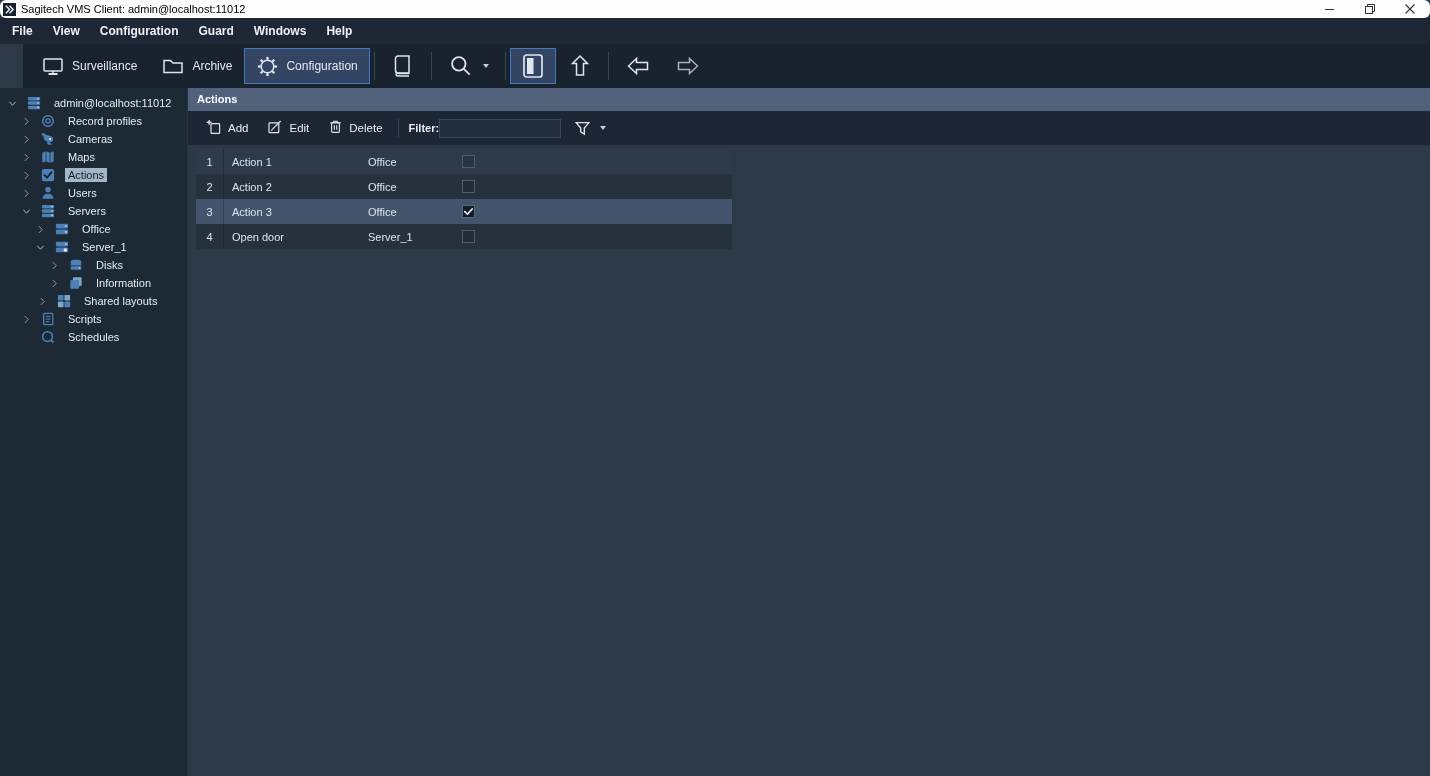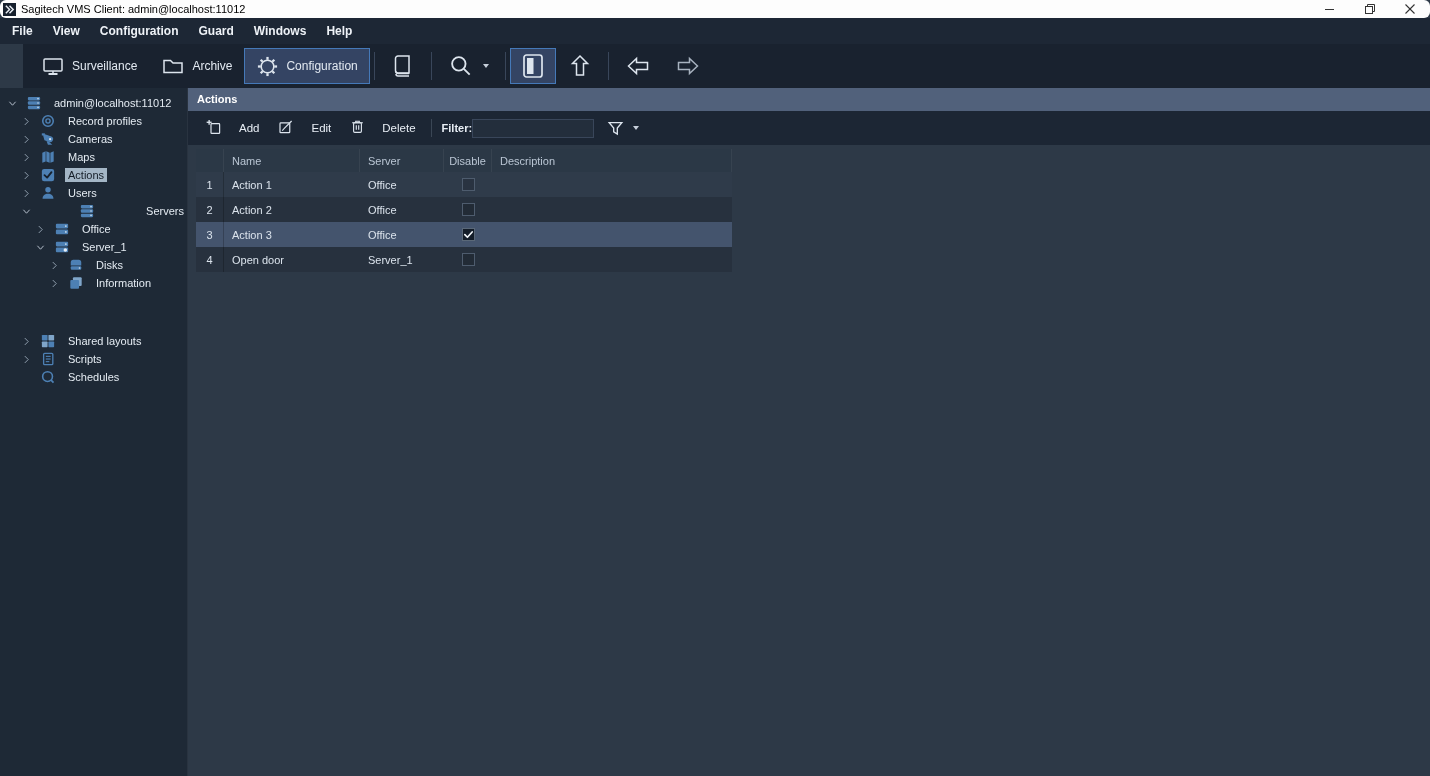--- a/index.html
+++ b/index.html
@@ -38,21 +38,21 @@
   .tree-label { margin-left:4px; padding:1px 3px; }
   .tree-item.selected .tree-label { background:#a4b6c6; color:#141d27; }
 
   
   .page-header { height:23px; background:#51617b; color:#fff; font-size:11px; font-weight:bold; line-height:23px; padding-left:9px; }
   .desc-panel { height:51px; background:#38455a; display:flex; align-items:center; }
   .desc-icon { width:28px; height:28px; margin-left:16px; background:#46566a; border-radius:5px; display:flex; align-items:center; justify-content:center; flex:none; }
   .desc-text { margin-left:25px; font-size:11px; color:#eef2f7; }
 
   .actions-toolbar { height:34px; background:#1c2634; display:flex; align-items:center; padding-left:8px; }
-  .act-btn { display:flex; align-items:center; gap:16px; padding:0 9px; height:26px; color:#e8eef5; font-size:11.5px; flex:none; }
+  .act-btn { display:flex; align-items:center; gap:5px; padding:0 9px; height:26px; color:#e8eef5; font-size:11.5px; flex:none; }
   .v-sep { width:1px; height:18px; background:#3a4655; margin:0 6px; flex:none; }
   .filter-label { font-size:11px; color:#e8eef5; font-weight:bold; margin:0 0 0 4px; }
   .filter-input { width:122px; height:19px; background:#232e3c; border:1px solid #39465a; color:#e8eef5; font-size:11px; font-family:"Liberation Sans",sans-serif; padding:0 4px; outline:none; }
   .funnel-wrap { display:flex; align-items:center; margin-left:12px; gap:6px; }
 
   
   .grid { margin:4px 0 0 8px; width:536px; }
   .t-row { display:flex; height:25px; }
   .t-head { display:flex; height:23px; background:#2b3846; }
   .t-head .t-cell { color:#bac6d4; border-right:1px solid rgba(255,255,255,0.06); }
@@ -297,21 +297,21 @@
             </svg>
           </span>
           <span class="tree-ico">
             <svg width="14" height="14" viewBox="0 0 16 16">
               <circle cx="8" cy="4.3" r="3.1" fill="#4d80b4"></circle>
               <path d="M1.8 14.5 C1.8 10.8 4.5 8.8 8 8.8 C11.5 8.8 14.2 10.8 14.2 14.5 Z" fill="#4d80b4"></path>
             </svg>
           </span>
           <span class="tree-label">Users</span>
         </div>
-        <div class="tree-item" style="padding-left: 20px; justify-content: space-between;">
+        <div class="tree-item" style="padding-left: 20px;">
           <span class="expander">
             <svg width="11" height="11" viewBox="0 0 16 16" fill="none" stroke="#b8c3cf" stroke-width="1.4">
               <path d="M3.5 5.5 L8 10.5 L12.5 5.5"></path>
             </svg>
           </span>
           <span class="tree-ico">
             <svg width="14" height="14" viewBox="0 0 16 16">
               <g fill="#4d80b4">
                 <rect x="1" y="1" width="14" height="4" rx="1.2"></rect>
                 <rect x="1" y="6" width="14" height="4" rx="1.2"></rect>
@@ -388,21 +388,21 @@
             </svg>
           </span>
           <span class="tree-ico">
             <svg width="14" height="14" viewBox="0 0 16 16">
               <rect x="4.5" y="1.5" width="10" height="10" rx="1.2" fill="#7fa5c9"></rect>
               <rect x="1.5" y="4.5" width="10" height="10" rx="1.2" fill="#4d80b4"></rect>
             </svg>
           </span>
           <span class="tree-label">Information</span>
         </div>
-        <div class="tree-item" style="padding-left: 20px; margin-top: 40px;">
+        <div class="tree-item" style="padding-left: 36px;">
           <span class="expander">
             <svg width="11" height="11" viewBox="0 0 16 16" fill="none" stroke="#93a1b1" stroke-width="1.4">
               <path d="M5.5 3 L10.5 8 L5.5 13"></path>
             </svg>
           </span>
           <span class="tree-ico">
             <svg width="14" height="14" viewBox="0 0 16 16">
               <rect x="1" y="1" width="6.5" height="6.5" rx="0.8" fill="#4d80b4"></rect>
               <rect x="8.5" y="1" width="6.5" height="6.5" rx="0.8" fill="#7fa5c9"></rect>
               <rect x="1" y="8.5" width="6.5" height="6.5" rx="0.8" fill="#7fa5c9"></rect>
@@ -479,27 +479,20 @@
           <span style="display:flex;">
               <svg width="19" height="19" viewBox="0 0 24 24" fill="none" stroke="#dde5ee" stroke-width="1.7">
                 <path d="M4 4.5 H20 L14.3 11.5 V19 L9.7 16.3 V11.5 Z"></path>
               </svg>
             </span>
           <span class="caret-down"></span>
         </div>
       </div>
 
       <div class="grid">
-        <div class="t-head" id="thead">
-            <div class="t-cell c0"></div>
-            <div class="t-cell c1">Name</div>
-            <div class="t-cell c2">Server</div>
-            <div class="t-cell c3">Disable</div>
-            <div class="t-cell c4">Description</div>
-          </div>
         <div id="tbody">
             <div class="t-row odd">
               <div class="t-cell c0">1</div>
               <div class="t-cell c1">Action 1</div>
               <div class="t-cell c2">Office</div>
               <div class="t-cell c3">
                 <span class="cb"></span>
               </div>
               <div class="t-cell c4"></div>
             </div>

